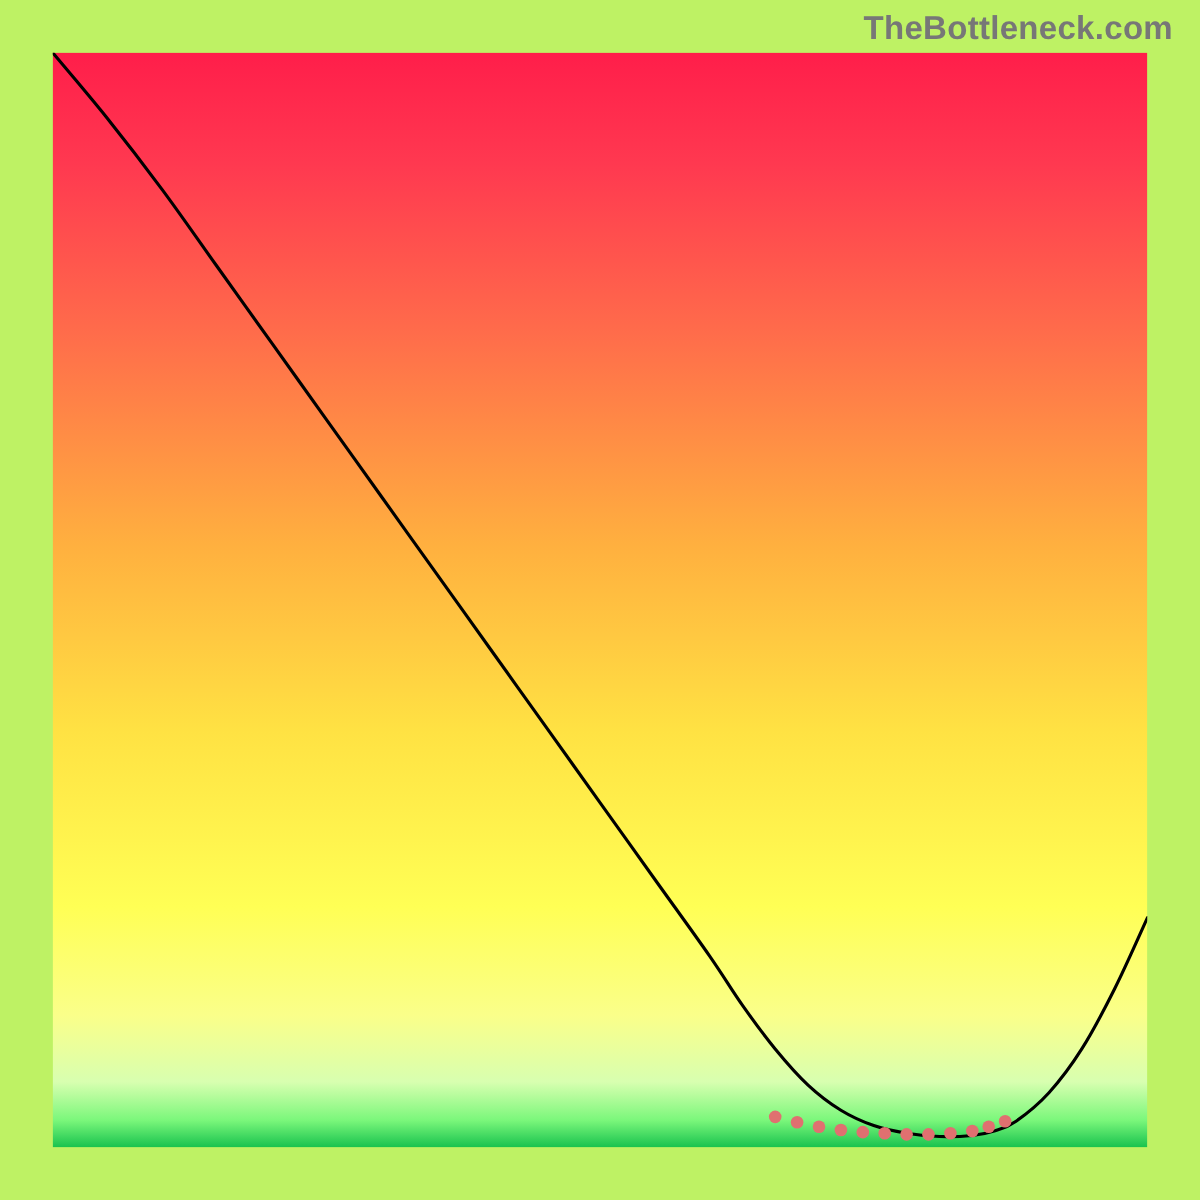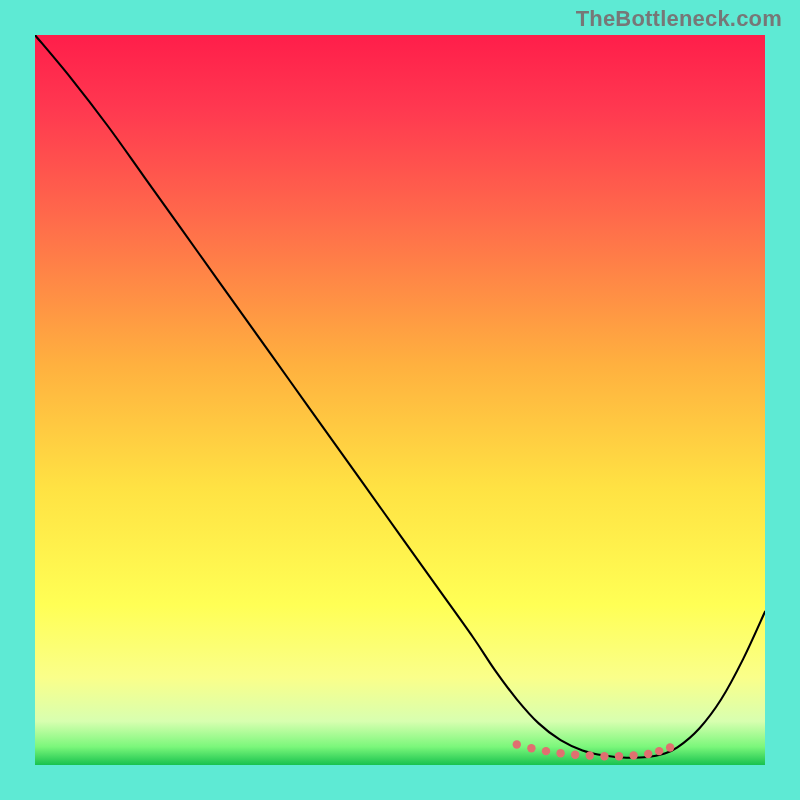--- a/index.html
+++ b/index.html
@@ -7,21 +7,21 @@
     padding: 0;
     width: 800px;
     height: 800px;
     background: #000;
     overflow: hidden;
   }
   .chart-container {
     position: relative;
     width: 800px;
     height: 800px;
-    background: #5eead4;
+    background: #bef264;
   }
   .watermark {
     position: absolute;
     top: 6px;
     right: 18px;
     font-family: Arial, Helvetica, sans-serif;
     font-size: 22px;
     font-weight: 600;
     color: #777;
     letter-spacing: 0.2px;

